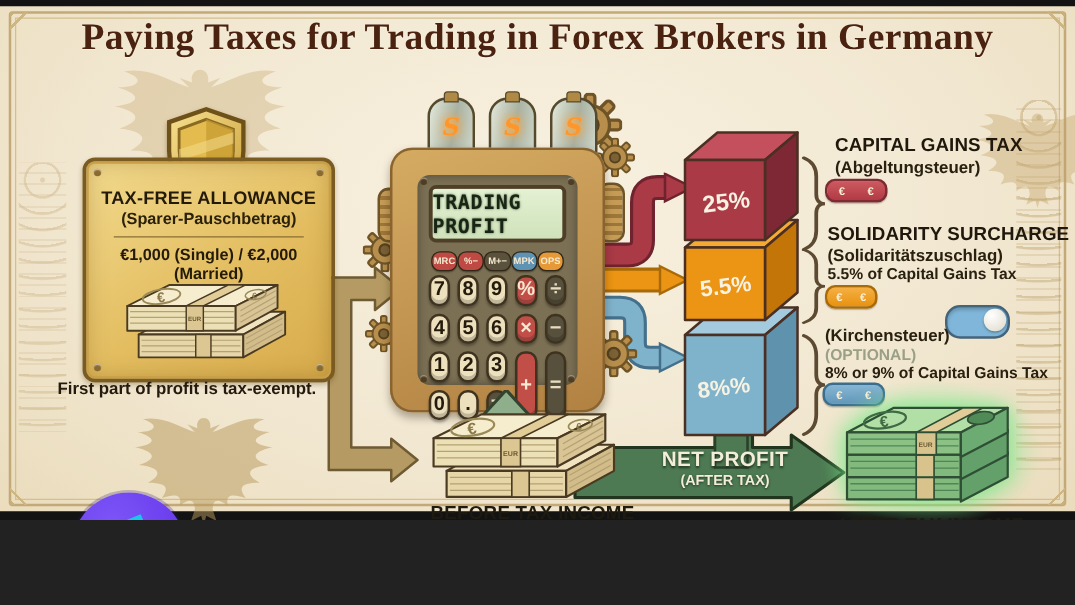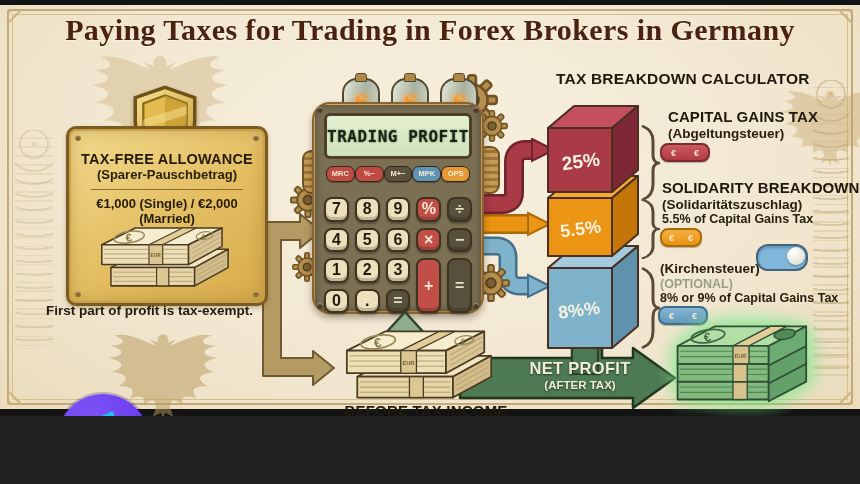--- a/index.html
+++ b/index.html
@@ -48,31 +48,31 @@
   .tubes{position:absolute;left:52px;top:8px;display:flex;gap:11px;}
   .tube{position:relative;width:34px;height:44px;border-radius:15px 15px 5px 5px;
     background:linear-gradient(100deg,#e2e8da,#a9b3a5 55%,#ced6c9);
     border:2px solid #564a2e;display:flex;align-items:center;justify-content:center;}
   .tube::before{content:"";position:absolute;top:-7px;left:50%;transform:translateX(-50%);
     width:10px;height:7px;background:#b08a45;border:1px solid #564a2e;border-radius:3px 3px 0 0;}
   .tube::after{content:"";position:absolute;bottom:-9px;left:-6px;right:-6px;height:9px;
     background:linear-gradient(#c89e56,#9d7639);border:1px solid #564a2e;border-radius:3px;}
   .tube span{font:800 italic 19px "DejaVu Serif",serif;color:#ff962c;
     text-shadow:0 0 5px #ffb347,0 0 11px #ff8c1f;}
-  .calc-body{position:absolute;left:22px;top:32px;width:172px;height:212px;border-radius:18px;
-    background:linear-gradient(160deg,#d5ab62,#b18142);padding:3px;box-sizing:border-box;
+  .calc-body{position:absolute;left:22px;top:48px;width:172px;height:212px;border-radius:18px;
+    background:linear-gradient(160deg,#d5ab62,#b18142);padding:22px;box-sizing:border-box;
     box-shadow:0 4px 7px rgba(40,25,5,.35), inset 0 0 0 2px #8a6430;}
   .calc-face{position:relative;background:#7b7054;border-radius:10px;height:100%;
     padding:8px 9px;box-sizing:border-box;box-shadow:inset 0 0 8px rgba(0,0,0,.35);}
   .screw{position:absolute;width:6px;height:6px;border-radius:50%;background:#4e3d20;box-shadow:inset 0 1px 1px rgba(255,255,255,.5);}
   .lcd{height:40px;background:linear-gradient(#e4f1d3,#cfe2ba);border:3px solid #4e3f28;border-radius:6px;
     display:flex;align-items:center;justify-content:center;margin-bottom:7px;
     font-family:"DejaVu Sans Mono",monospace;font-weight:800;font-size:16px;letter-spacing:.5px;
     color:#1a2414;text-shadow:0 0 2px #41603a;}
-  .memrow{display:flex;gap:0;margin:0 2px 15px;}
+  .memrow{display:flex;gap:0;margin:0 2px 3px;}
   .mem{flex:1;height:14px;border-radius:7px;border:1px solid #302718;color:#f6e9d0;
     font-size:7.5px;line-height:13px;text-align:center;font-weight:700;box-shadow:0 1px 1px rgba(0,0,0,.3);}
   .m1,.m2{background:#bf4a44;}.m3{background:#5a523c;}.m4{background:#5e93b4;}.m5{background:#e59a37;}
   .keys{display:grid;grid-template-rows:repeat(4,1fr);grid-template-columns:repeat(5,1fr);gap:6px;height:116px;}
   .key{background:#ece0bd;border:2px solid #3f331f;border-radius:8px;display:flex;align-items:center;justify-content:center;
     font-weight:800;font-size:16px;color:#241b0d;
     box-shadow:inset 0 -3px 0 rgba(0,0,0,.18), 0 2px 2px rgba(0,0,0,.3);}
   .key.red{background:#c14f48;color:#f8e9d2;}
   .key.dark{background:#57503c;color:#e8ddc2;}
   .key.tall{grid-row:span 2;}
@@ -278,30 +278,29 @@
   <svg class="abs" style="left:640px;top:124px" width="22" height="78" viewBox="0 0 22 100" preserveAspectRatio="none">
       <use href="#brace"></use>
     </svg>
   <svg class="abs" style="left:640px;top:198px" width="22" height="62" viewBox="0 0 22 100" preserveAspectRatio="none">
       <use href="#brace"></use>
     </svg>
   <svg class="abs" style="left:640px;top:266px" width="22" height="84" viewBox="0 0 22 100" preserveAspectRatio="none">
       <use href="#brace"></use>
     </svg>
 
-  <div class="bd-heading">TAX BREAKDOWN CALCULATOR</div>
 
   <div class="tax-title" style="left:668px;top:108px">CAPITAL GAINS TAX</div>
   <div class="tax-sub" style="left:668px;top:126px">(Abgeltungsteuer)</div>
   <div class="pill pill-red" style="left:660px;top:143px">
     <span>€</span>
     <span>€</span>
   </div>
 
-  <div class="tax-title" style="left:662px;top:179px">SOLIDARITY BREAKDOWN</div>
+  <div class="tax-title" style="left:662px;top:179px">SOLIDARITY SURCHARGE</div>
   <div class="tax-sub" style="left:662px;top:197px">(Solidaritätszuschlag)</div>
   <div class="tax-note" style="left:662px;top:212px">5.5% of Capital Gains Tax</div>
   <div class="pill pill-orange" style="left:660px;top:228px;width:38px">
     <span>€</span>
     <span>€</span>
   </div>
 
   <div class="toggle">
       <div class="tknob"></div>
     </div>

